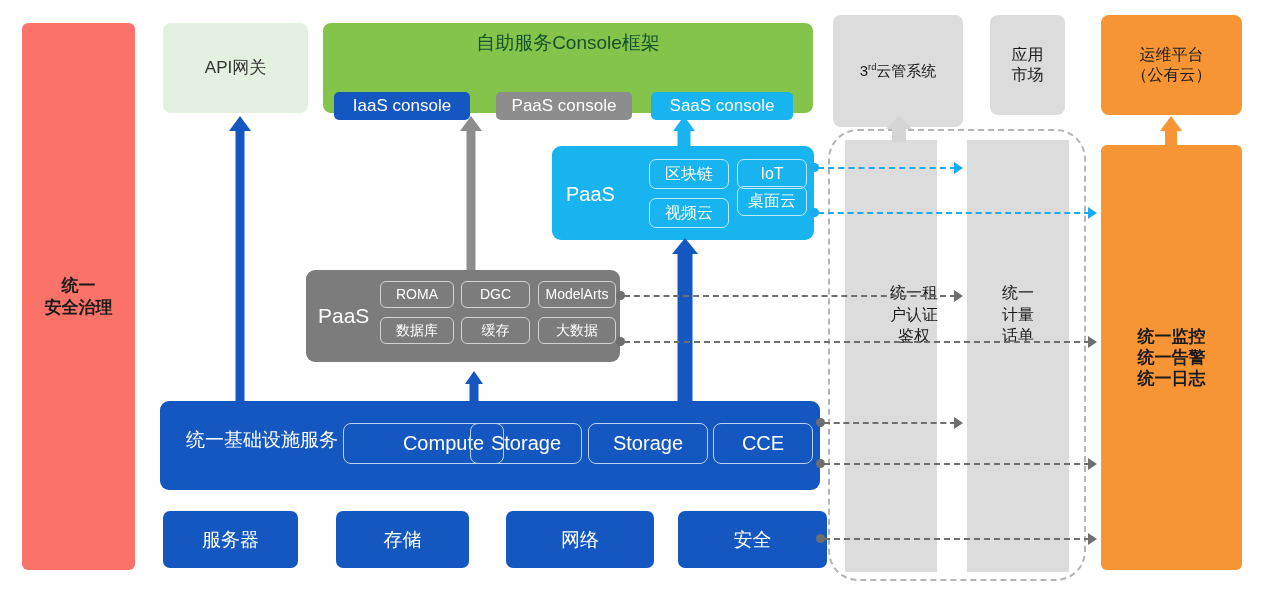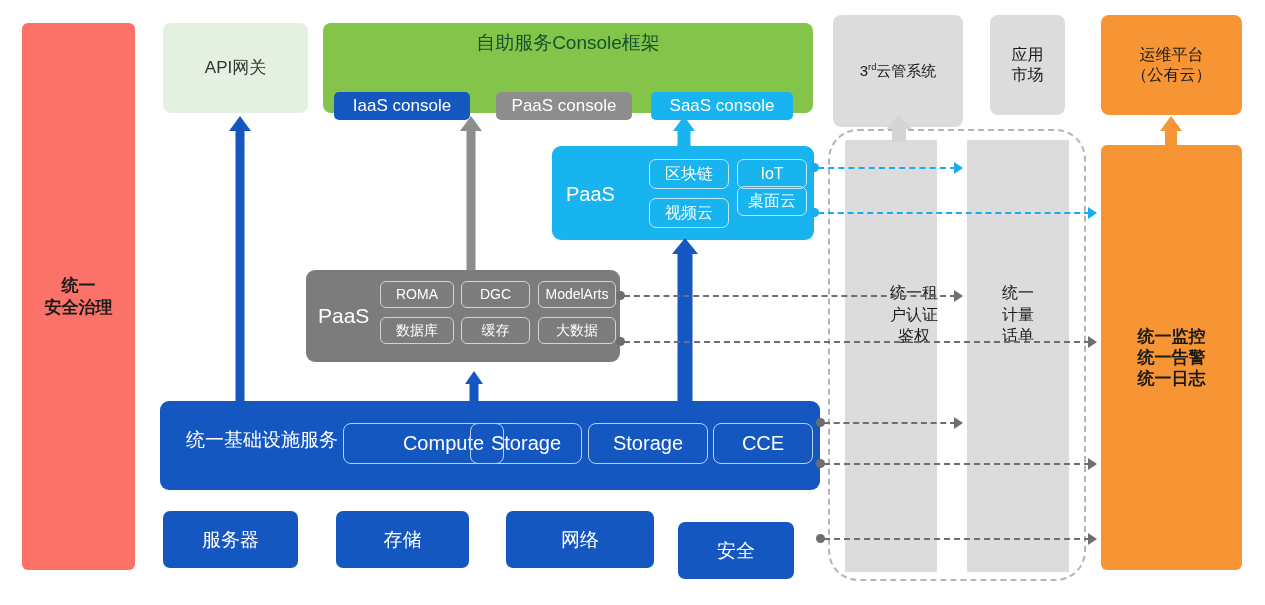--- a/index.html
+++ b/index.html
@@ -118,21 +118,21 @@
 
   
   .hw{
     position:absolute;top:511px;height:57px;
     background:#1457c1;color:#fff;font-size:19px;border-radius:7px;
     display:flex;align-items:center;justify-content:center;
   }
   .hw-0{left:163px;width:135px;}
   .hw-1{left:336px;width:133px;}
   .hw-2{left:506px;width:148px;}
-  .hw-3{left:678px;width:116px;margin-top:11px;}
+  .hw-3{left:678px;width:149px;}
 
   
   .dashzone{
     position:absolute;left:828px;top:129px;width:258px;height:452px;
     border:2px dashed #b5b5b5;border-radius:30px;box-sizing:border-box;
   }
   .graycol{position:absolute;background:#dcdcdc;}
   .gc-0{left:845px;top:140px;width:92px;height:432px;}
   .gc-1{left:967px;top:140px;width:102px;height:432px;}
   .gc-label{

